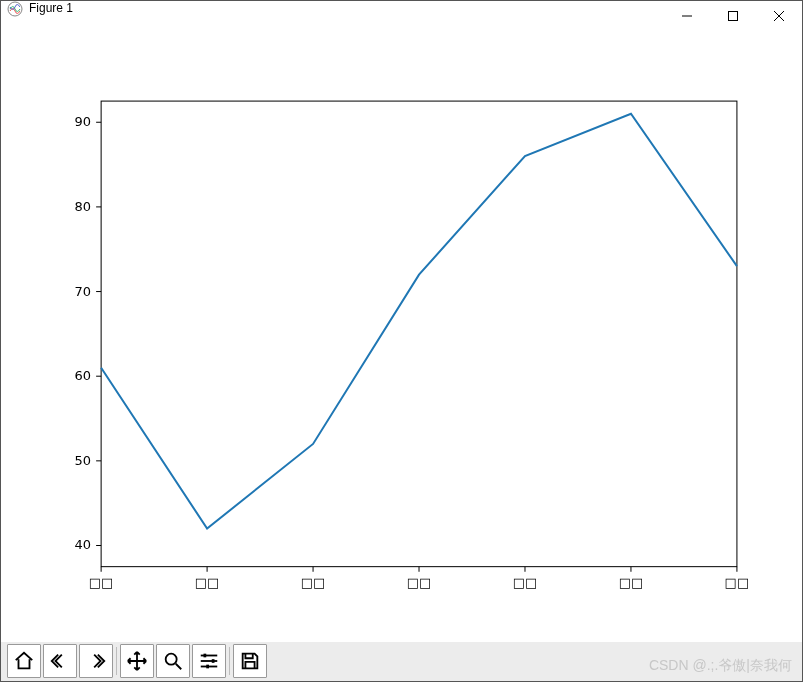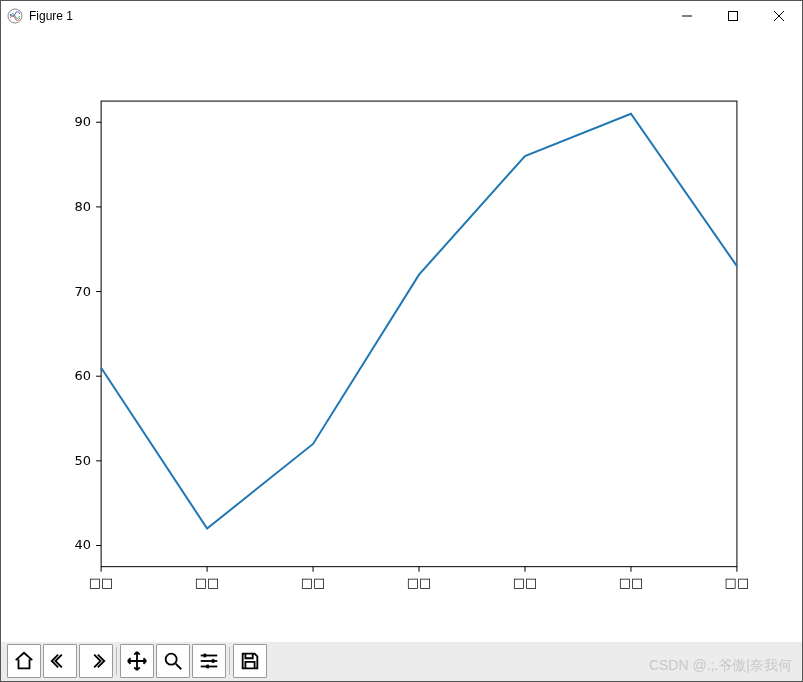--- a/index.html
+++ b/index.html
@@ -12,21 +12,21 @@
     width: 803px;
     height: 682px;
     border: 1px solid #555;
     display: flex;
     flex-direction: column;
     overflow: hidden;
   }
   .titlebar {
     height: 30px;
     display: flex;
-    align-items: center;
+    align-items: flex-start;
     padding: 0 0 0 6px;
     background: #fff;
   }
   .titlebar .appicon {
     width: 16px; height: 16px;
     margin-right: 6px;
     display:flex;align-items:center;justify-content:center;
   }
   .titlebar .title { flex: 0 0 auto; font-size: 12px; }
   .titlebar .spacer { flex: 1; }

